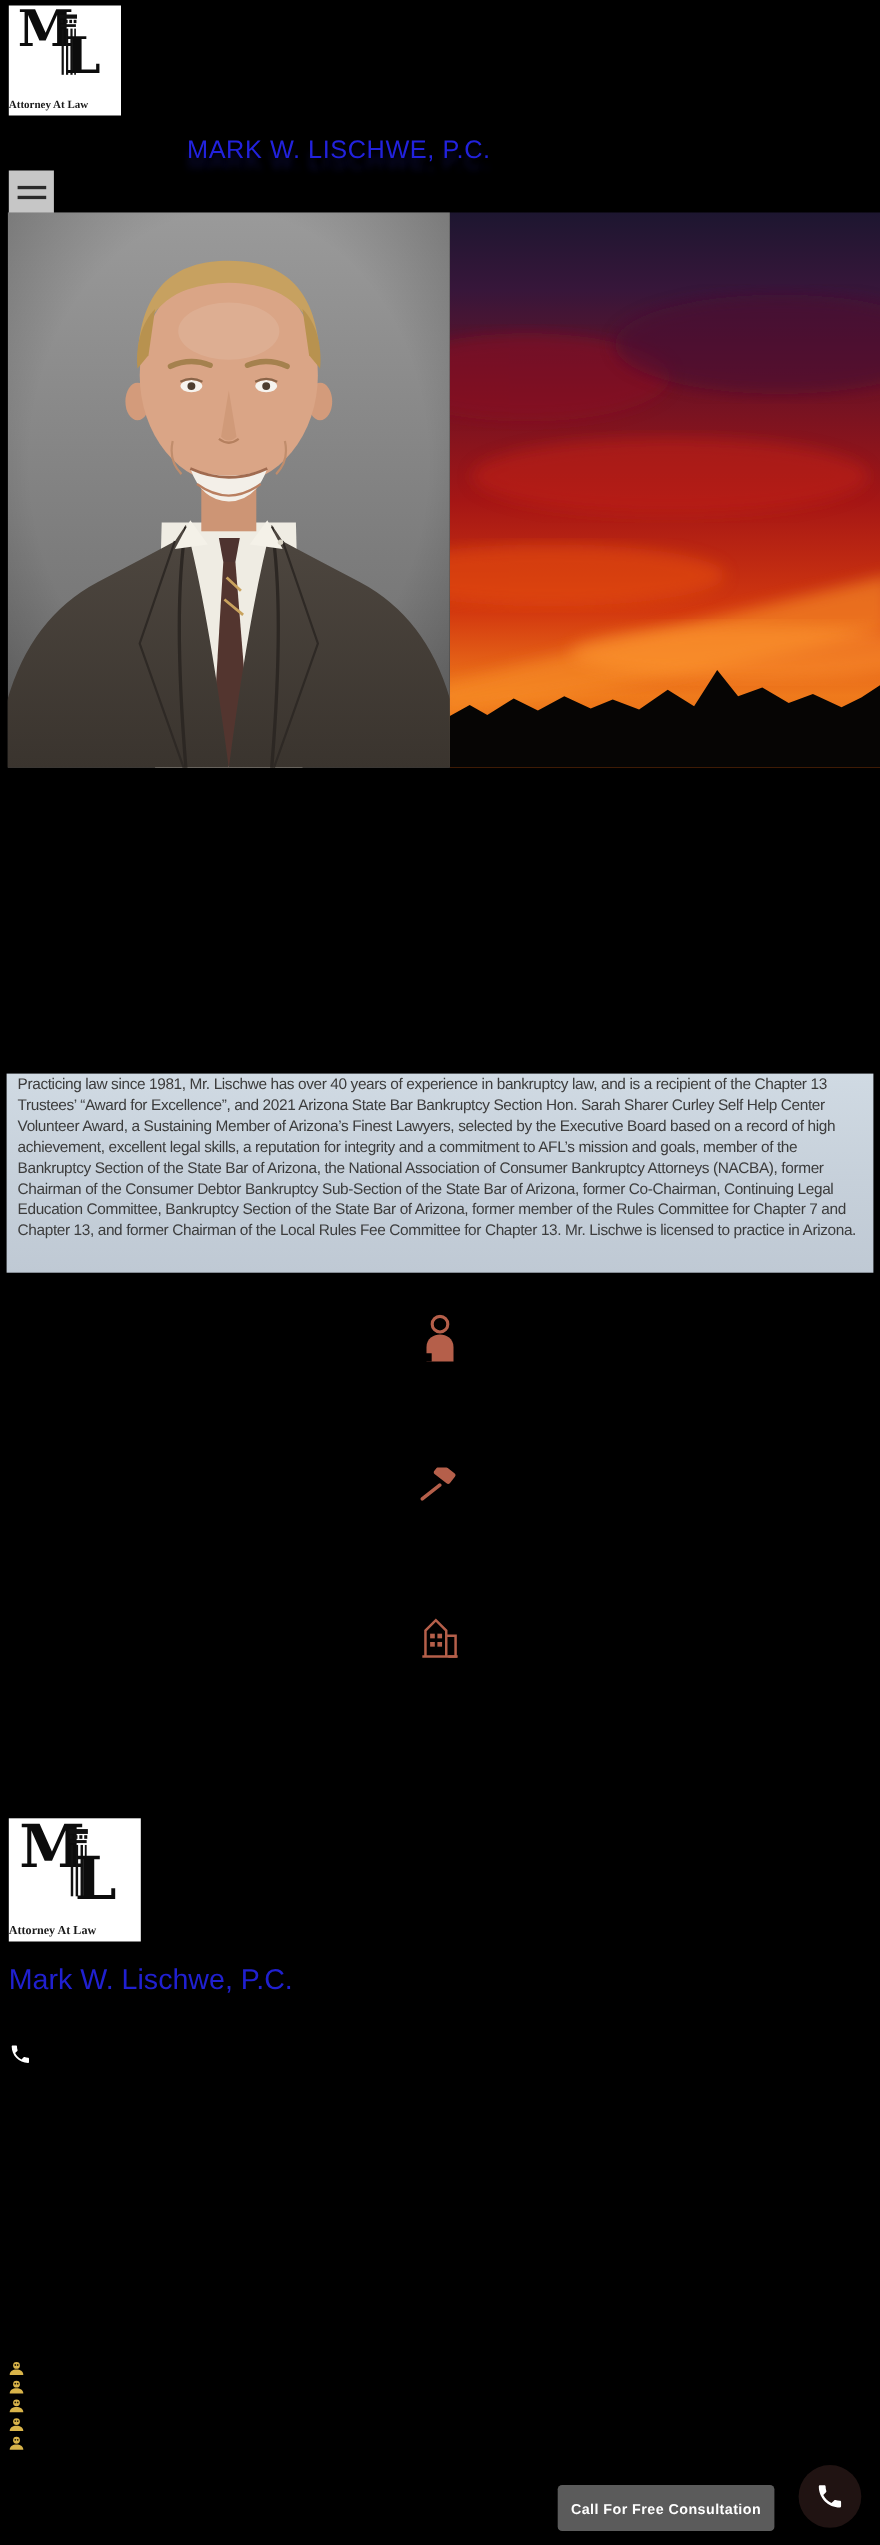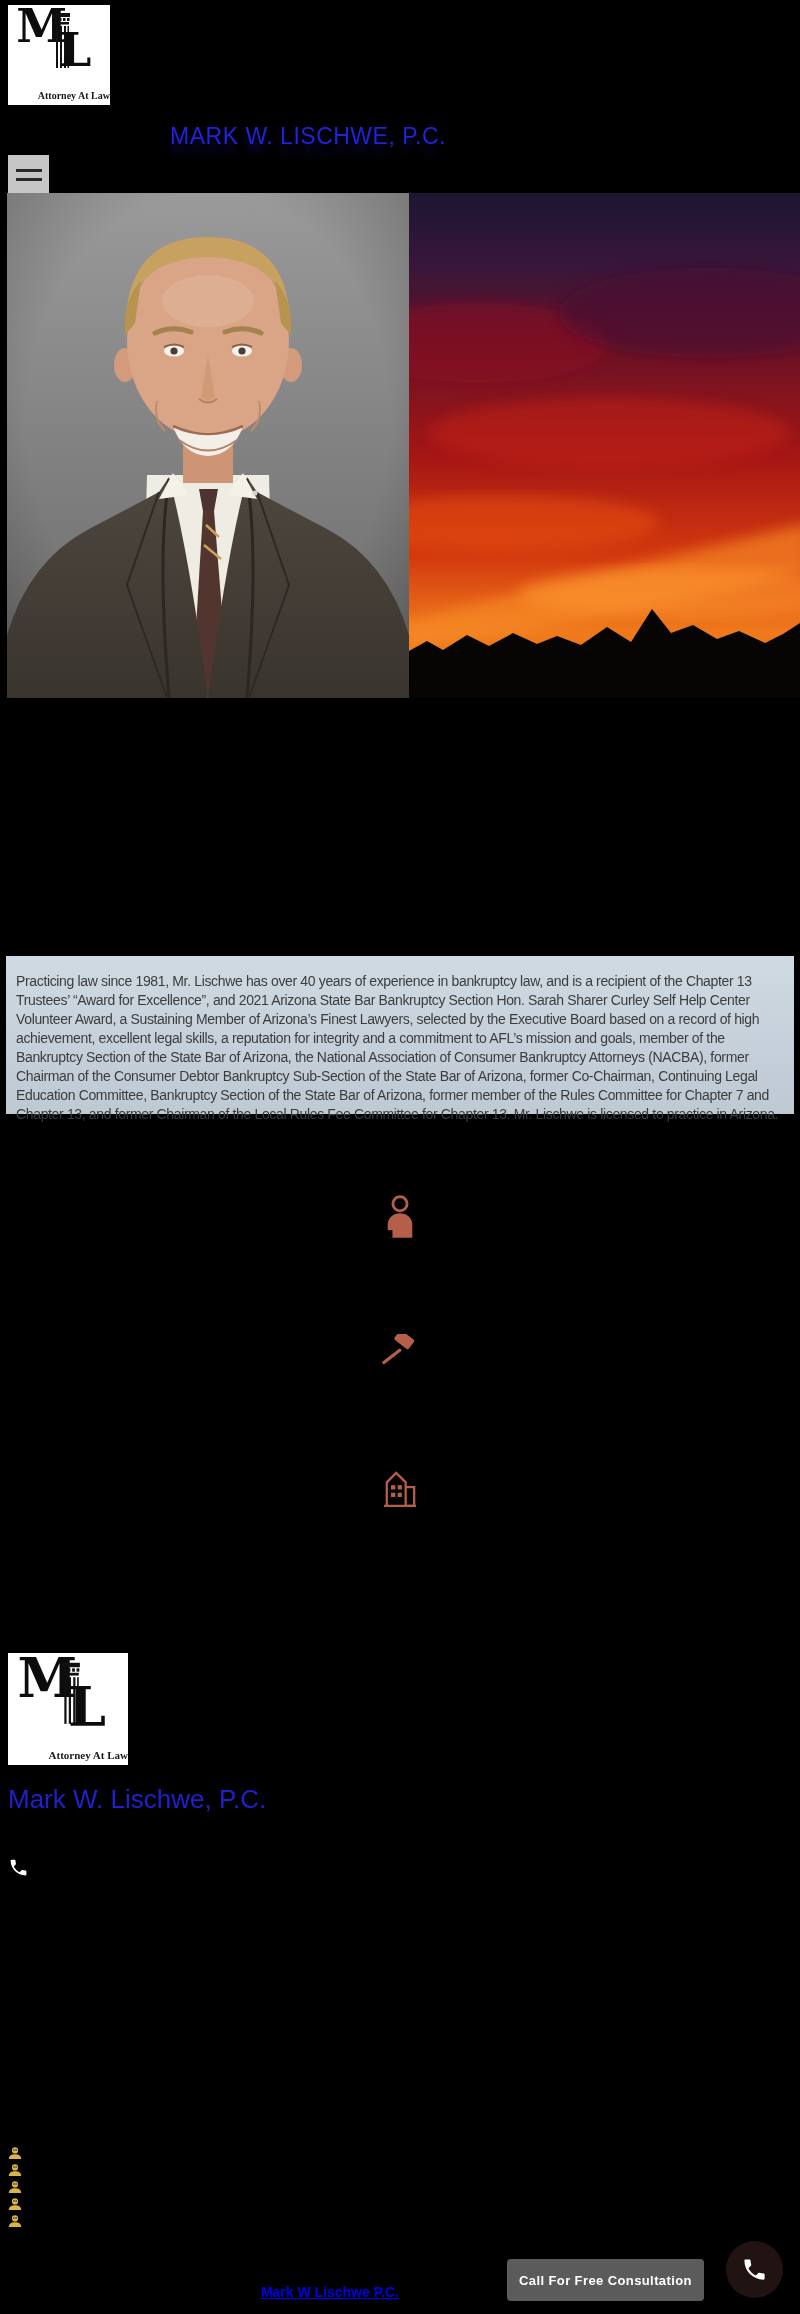--- a/index.html
+++ b/index.html
@@ -8,44 +8,44 @@
   .abs{position:absolute;}
 
   
   .logo-box{position:absolute;background:#fff;}
   .logo-inner{position:relative;width:100%;height:100%;}
   .logo-m{position:absolute;left:8%;top:-6%;font-family:"DejaVu Serif",serif;font-weight:bold;
           font-size:46px;color:#0c0c0c;}
   .logo-l{position:absolute;left:50%;top:18%;font-family:"DejaVu Serif",serif;font-weight:bold;
           font-size:46px;color:#0c0c0c;}
   .logo-col{position:absolute;left:44%;top:8%;width:18px;height:58px;}
-  .logo-tag{position:absolute;left:0;right:0;bottom:4%;text-align:right;
+  .logo-tag{position:absolute;left:0;right:0;bottom:4%;text-align:left;
             font-family:"Liberation Serif",serif;font-weight:bold;font-size:10px;color:#1a1a1a;margin-top:12px;}
   #footer-logo .logo-m{font-size:54px;}
   #footer-logo .logo-l{font-size:54px;top:20%;}
   #footer-logo .logo-tag{font-size:11px;}
 
   #site-title{left:0;top:123px;width:616px;text-align:center;color:#2222dd;font-size:23px;
               letter-spacing:.5px;text-shadow:0 10px 7px rgba(25,25,130,.45);cursor:pointer;}
   #menu-btn{left:8px;top:155px;width:41px;height:40px;background:#c6c6c6;border:none;
             display:flex;flex-direction:column;justify-content:center;gap:6px;align-items:center;cursor:pointer;}
   #menu-btn .bar{width:26px;height:3px;background:#2a2a2a;}
 
   
   #portrait-photo{left:7px;top:193px;width:402px;height:505px;}
   #sunset-photo{left:409px;top:193px;width:391px;height:505px;}
 
   
   #ghost-heading{left:404px;top:660px;width:396px;font-size:46px;font-weight:bold;
                  color:#121010;white-space:nowrap;overflow:hidden;}
 
   
-  #bio-block{left:6px;top:956px;width:788px;height:158px;box-sizing:border-box;
+  #bio-block{left:6px;top:976px;width:788px;height:181px;box-sizing:border-box;
              background:linear-gradient(180deg,#d0dae3 0%,#c6d0da 55%,#bfc9d4 100%);
-             padding:16px 10px;}
+             padding:0 10px;}
   #bio-text{color:#3c3c3c;font-size:14px;line-height:19px;letter-spacing:-0.35px;}
 
   
   .feature-icon{left:378px;width:44px;height:48px;display:flex;align-items:center;justify-content:center;}
   #feature-person{top:1193px;}
   #feature-gavel{top:1328px;}
   #feature-building{top:1464px;}
 
   
   #footer-logo{left:8px;top:1653px;width:120px;height:112px;}
@@ -276,23 +276,20 @@
   </div>
   <div class="abs gold-icon" style="top:2214px;">
     <svg viewBox="0 0 14 14" width="14" height="14">
         <circle cx="7" cy="4.4" r="3.1" fill="#d9b44a"></circle>
         <circle cx="5.9" cy="4" r=".8" fill="#201a08"></circle>
         <circle cx="8.1" cy="4" r=".8" fill="#201a08"></circle>
         <path d="M.8,13 C.8,9.6 3.8,8.2 7,8.2 C10.2,8.2 13.2,9.6 13.2,13 Z" fill="#d9b44a"></path>
       </svg>
   </div>
 
-  <div class="abs" id="bottom-site-link">
-    <a>Mark W Lischwe P.C.</a>
-  </div>
 
   <button class="abs" id="call-pill">Call For Free Consultation</button>
 
   <button class="abs" id="call-fab">
     <svg viewBox="0 0 24 24" width="27" height="27">
       <path fill="#ffffff" d="M6.62 10.79c1.44 2.83 3.76 5.14 6.59 6.59l2.2-2.2c.27-.27.67-.36 1.02-.24 1.12.37 2.33.57 3.57.57.55 0 1 .45 1 1V20c0 .55-.45 1-1 1-9.39 0-17-7.61-17-17 0-.55.45-1 1-1h3.5c.55 0 1 .45 1 1 0 1.25.2 2.45.57 3.57.11.35.03.74-.24 1.02l-2.21 2.2z"></path>
     </svg>
   </button>
 
 </div>

